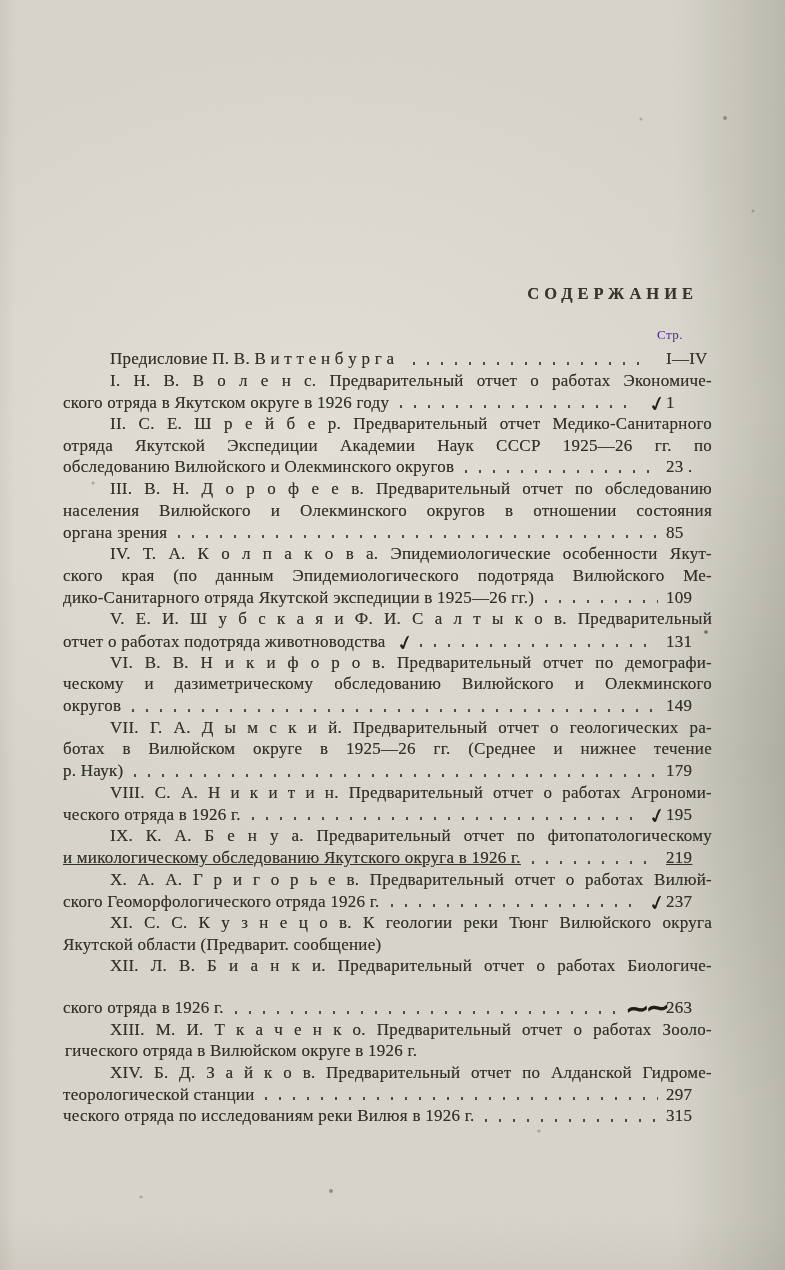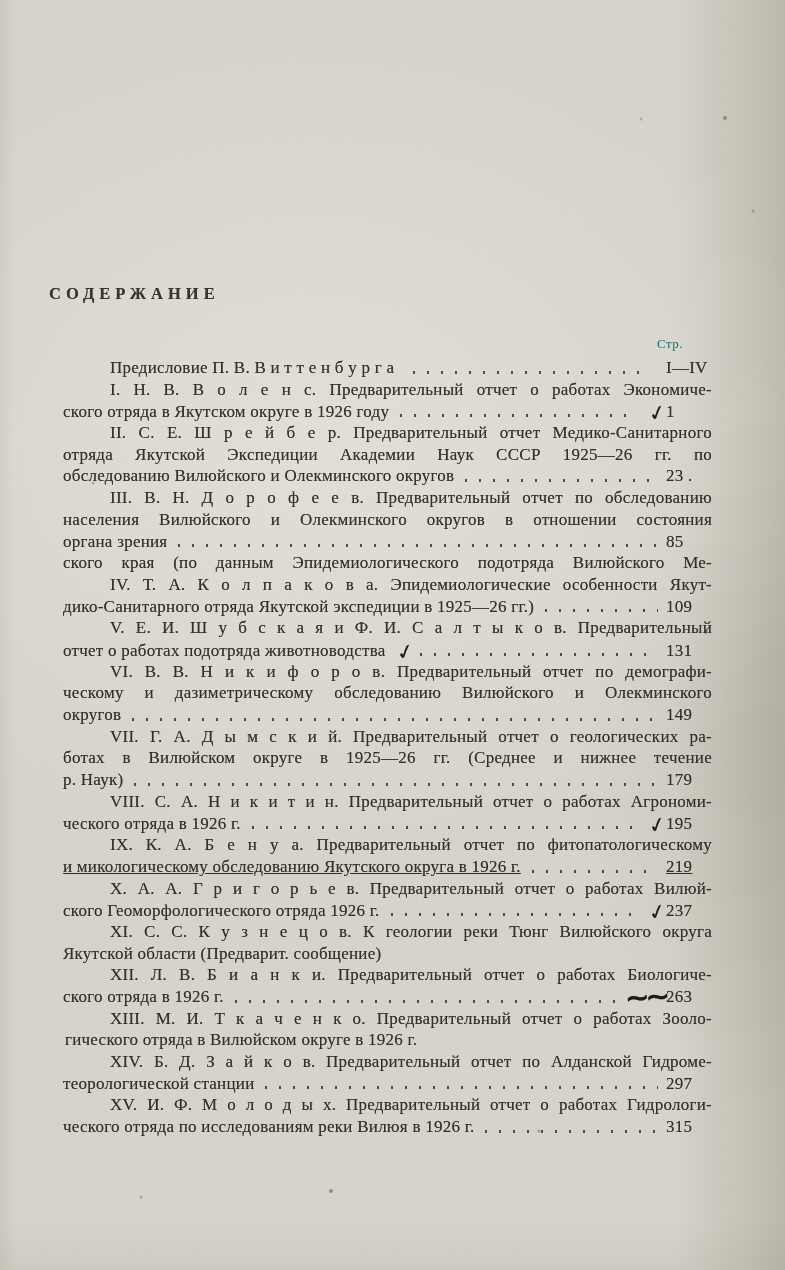--- a/index.html
+++ b/index.html
@@ -22,27 +22,27 @@
       92px 482px 0 0.5px rgba(70,67,58,.35),
       705px 631px 0 0.8px rgba(55,52,44,.65),
       752px 210px 0 0.5px rgba(70,67,58,.30),
       538px 1130px 0 0.6px rgba(70,67,58,.35),
       330px 1190px 0 1px rgba(60,57,48,.45),
       140px 1196px 0 0.5px rgba(70,67,58,.30),
       640px 118px 0 0.5px rgba(70,67,58,.28);
   }
   .sheet{position:absolute;left:63px;top:284px;width:649px;}
   .toc-title{
-    font-size:16.5px;font-weight:bold;letter-spacing:5px;text-align:left;
-    transform:translateX(-14px);color:#38352f;margin:0 0 32px 0;
+    font-size:16.5px;font-weight:bold;letter-spacing:5px;text-align:right;
+    transform:translateX(-14px);color:#38352f;margin:0 0 23px 0;
     text-shadow:0 0 .5px rgba(56,53,47,.6);
   }
   .page-col-header{
     text-align:right;padding-right:29px;font-size:13px;letter-spacing:.5px;
-    color:#0f766e;margin-bottom:5px;
+    color:#4c1d95;margin-bottom:5px;
   }
   .entries{font-size:17px;line-height:21.7px;letter-spacing:.25px;
     text-shadow:0 0 .4px rgba(51,48,43,.55);}
   .toc-line{height:21.7px;overflow:hidden;}
   .fline{text-align:justify;}
   .fline::after{content:"";display:inline-block;width:100%;height:0;}
   .indent{padding-left:47px;}
   .last{display:flex;align-items:baseline;}
   .ltext{white-space:nowrap;}
   .dots{
@@ -107,22 +107,22 @@
       <div class="toc-entry">
         <div class="toc-line fline indent">III. В. Н. Д о р о ф е е в. Предварительный отчет по обследованию</div>
         <div class="toc-line fline">населения Вилюйского и Олекминского округов в отношении состояния</div>
         <div class="toc-line last" style="position: relative;">
           <span class="ltext">органа зрения</span>
           <span class="dots"></span>
           <span class="pg">85</span>
         </div>
       </div>
       <div class="toc-entry">
+        <div class="toc-line fline indent">IV. Т. А. К о л п а к о в а. Эпидемиологические особенности Якут-</div>
         <div class="toc-line fline">ского края (по данным Эпидемиологического подотряда Вилюйского Ме-</div>
-        <div class="toc-line fline indent">IV. Т. А. К о л п а к о в а. Эпидемиологические особенности Якут-</div>
         <div class="toc-line last" style="position: relative;">
           <span class="ltext">дико-Санитарного отряда Якутской экспедиции в 1925—26 гг.)</span>
           <span class="dots"></span>
           <span class="pg">109</span>
         </div>
       </div>
       <div class="toc-entry">
         <div class="toc-line fline indent">V. Е. И. Ш у б с к а я и Ф. И. С а л т ы к о в. Предварительный</div>
         <div class="toc-line last" style="position: relative;">
           <span class="ltext">отчет о работах подотряда животноводства</span>
@@ -178,21 +178,21 @@
       <div class="toc-entry">
         <div class="toc-line fline indent">XI. С. С. К у з н е ц о в. К геологии реки Тюнг Вилюйского округа</div>
         <div class="toc-line last" style="position: relative; flex-direction: column;">
           <span class="ltext">Якутской области (Предварит. сообщение)</span>
           <span class="dots"></span>
           <span class="pg">255</span>
         </div>
       </div>
       <div class="toc-entry">
         <div class="toc-line fline indent">XII. Л. В. Б и а н к и. Предварительный отчет о работах Биологиче-</div>
-        <div class="toc-line last" style="position: relative;">
+        <div class="toc-line last" style="position: relative; margin-top: 20px;">
           <span class="ltext">ского отряда в 1926 г.</span>
           <span class="dots"></span>
           <span class="ink ink-scribble">~~</span>
           <span class="pg">263</span>
         </div>
       </div>
       <div class="toc-entry">
         <div class="toc-line fline indent">XIII. М. И. Т к а ч е н к о. Предварительный отчет о работах Зооло-</div>
         <div class="toc-line last" style="position: relative; flex-direction: column;">
           <span class="ltext">гического отряда в Вилюйском округе в 1926 г.</span>
@@ -203,21 +203,20 @@
       </div>
       <div class="toc-entry">
         <div class="toc-line fline indent">XIV. Б. Д. З а й к о в. Предварительный отчет по Алданской Гидроме-</div>
         <div class="toc-line last" style="position: relative;">
           <span class="ltext">теорологической станции</span>
           <span class="dots"></span>
           <span class="pg">297</span>
         </div>
       </div>
       <div class="toc-entry">
-        <div class="toc-line fline indent">XV. И. Ф. М о л о д ы х. Предварительный отчет о работах Гидрологи-</div>
         <div class="toc-line last" style="position: relative;">
           <span class="ltext">ческого отряда по исследованиям реки Вилюя в 1926 г.</span>
           <span class="dots"></span>
           <span class="pg">315</span>
         </div>
       </div>
     </div>
 </div>
 
 </body></html>

